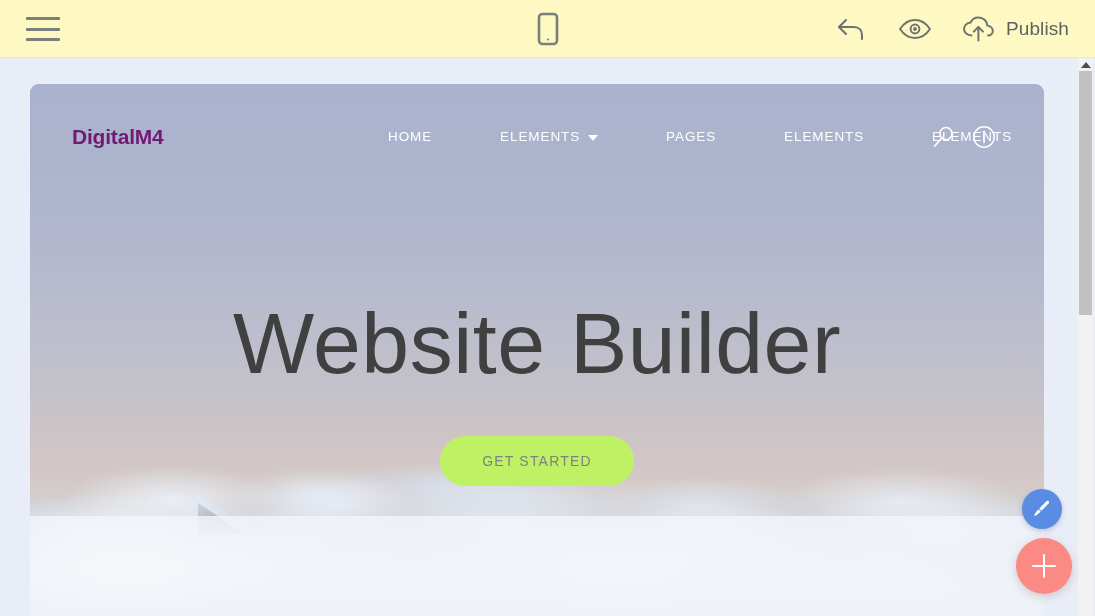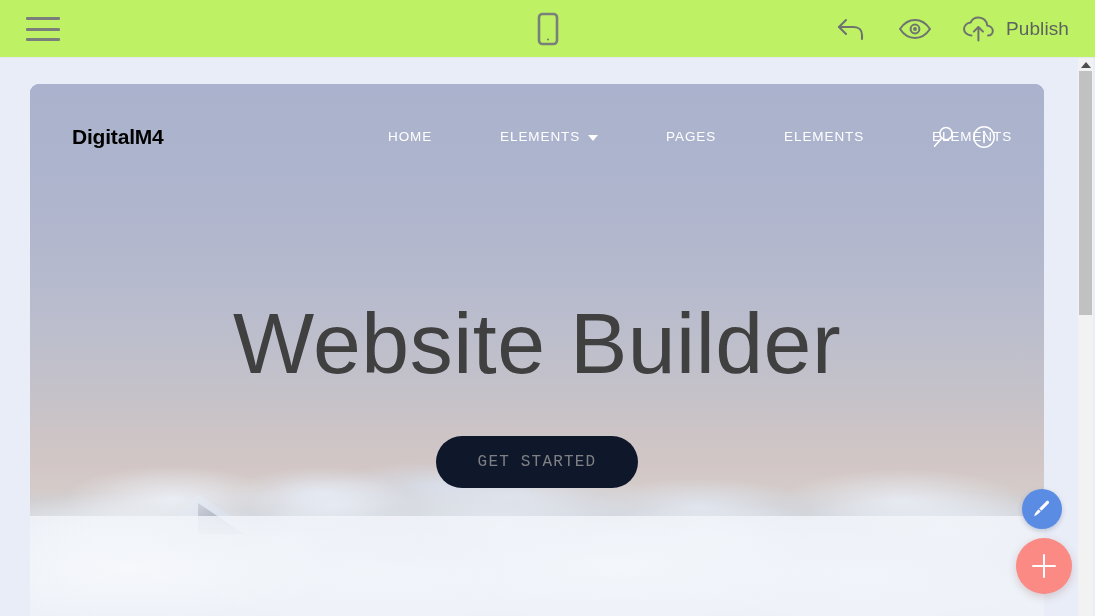--- a/index.html
+++ b/index.html
@@ -19,21 +19,21 @@
     background: #ffffff;
     overflow: hidden;
   }
 
   
   .toolbar {
     position: absolute;
     top: 0; left: 0;
     width: 1095px;
     height: 58px;
-    background: #bef264;
+    background: #fef9c3;
     border-bottom: 1px solid #e3e6ea;
     z-index: 40;
   }
 
   .hamburger {
     position: absolute;
     left: 26px; top: 14px;
     width: 34px; height: 30px;
     padding: 3px 0;
     display: flex;
@@ -210,21 +210,21 @@
     height: 105px;
     display: flex;
     align-items: center;
     z-index: 6;
   }
   .site-logo {
     position: absolute;
     left: 42px;
     font-size: 21px;
     font-weight: bold;
-    color: #000000;
+    color: #701a75;
     letter-spacing: -0.2px;
     cursor: pointer;
   }
   .site-menu {
     position: absolute;
     left: 324px;
     display: flex;
     align-items: center;
     gap: 0px;
   }
@@ -272,29 +272,29 @@
   }
   .hero-cta {
     position: absolute;
     top: 352px;
     left: 0; right: 0;
     display: flex;
     justify-content: center;
     z-index: 5;
   }
   .cta-button {
-    background: #0f172a;
+    background: #bef264;
     color: #7e8084;
-    font-size: 16px;
+    font-size: 14px;
     letter-spacing: 1.2px;
     padding: 17px 42px;
     border: none;
     border-radius: 28px;
     cursor: pointer;
-    font-family: Liberation Mono, monospace;
+    font-family: Liberation Sans, sans-serif;
   }
 
   
   .fab-style {
     position: absolute;
     left: 1022px;
     top: 489px;
     width: 40px; height: 40px;
     border-radius: 50%;
     background: #5b8ce4;

